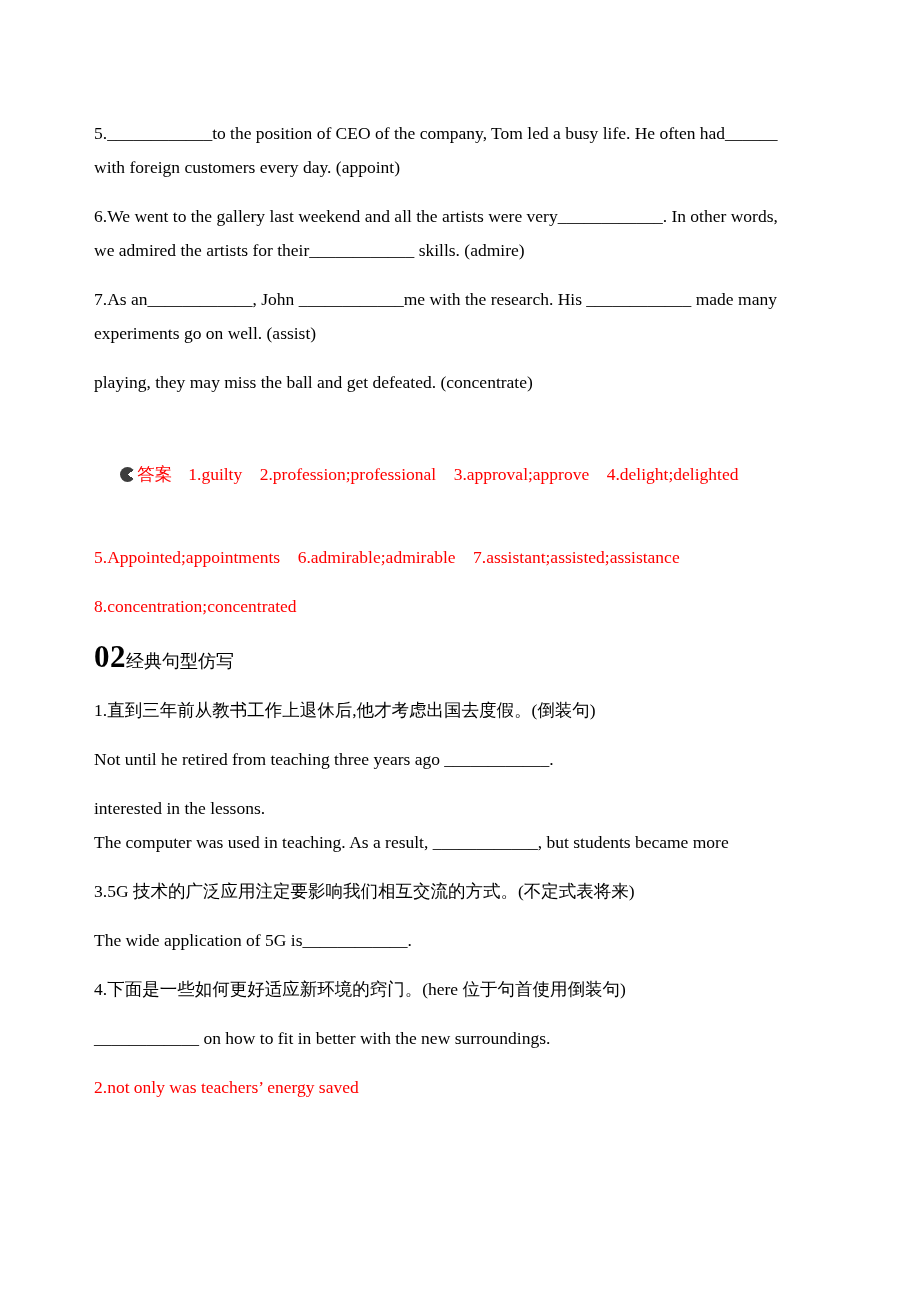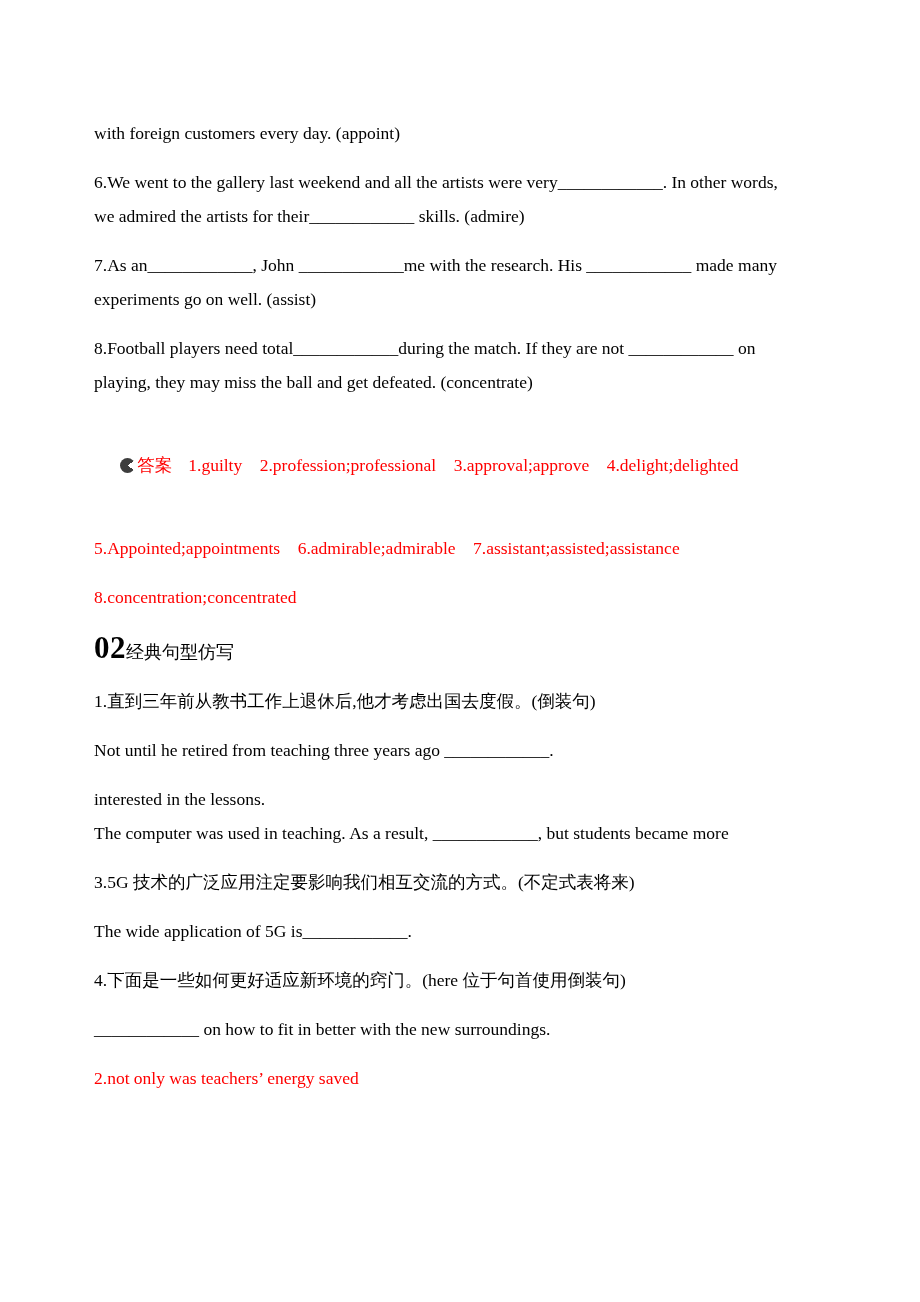--- a/index.html
+++ b/index.html
@@ -26,21 +26,21 @@
   }
   .line {
     line-height: 34px;
     white-space: pre;
   }
   .ans-text, .ans-label {
     color: #ff0000;
   }
   .ans-label {
     display: inline-block;
-    margin: 0 16px 0 2px;
+    margin: 9px 16px 0 2px;
   }
   .ans-icon {
     display: inline-block;
     width: 15px;
     height: 15px;
     border-radius: 50%;
     vertical-align: -2px;
     background: conic-gradient(#3d3d3d 0deg 55deg, rgba(0,0,0,0) 55deg 125deg, #3d3d3d 125deg 360deg);
   }
   .heading {
@@ -57,35 +57,35 @@
     font-size: 18px;
     font-family: Liberation Mono, monospace;
   }
 </style>
 </head>
 <body>
 
 <div class="page">
 
   <div class="para">
+    <div class="line">5.____________to the position of CEO of the company, Tom led a busy life. He often had______</div>
     <div class="line">with foreign customers every day. (appoint)</div>
   </div>
 
   <div class="para">
     <div class="line">6.We went to the gallery last weekend and all the artists were very____________. In other words,</div>
     <div class="line">we admired the artists for their____________ skills. (admire)</div>
   </div>
 
   <div class="para">
     <div class="line">7.As an____________, John ____________me with the research. His ____________ made many</div>
     <div class="line">experiments go on well. (assist)</div>
   </div>
 
   <div class="para">
-    <div class="line">8.Football players need total____________during the match. If they are not ____________ on</div>
     <div class="line">playing, they may miss the ball and get defeated. (concentrate)</div>
   </div>
 
   <div class="para">
     <div class="line">
       <span class="ans-icon"></span><span class="ans-label">答案</span><span class="ans-text">1.guilty    2.profession;professional    3.approval;approve    4.delight;delighted</span>
     </div>
   </div>
   <div class="para">
     <div class="line ans-text">5.Appointed;appointments    6.admirable;admirable    7.assistant;assisted;assistance</div>

